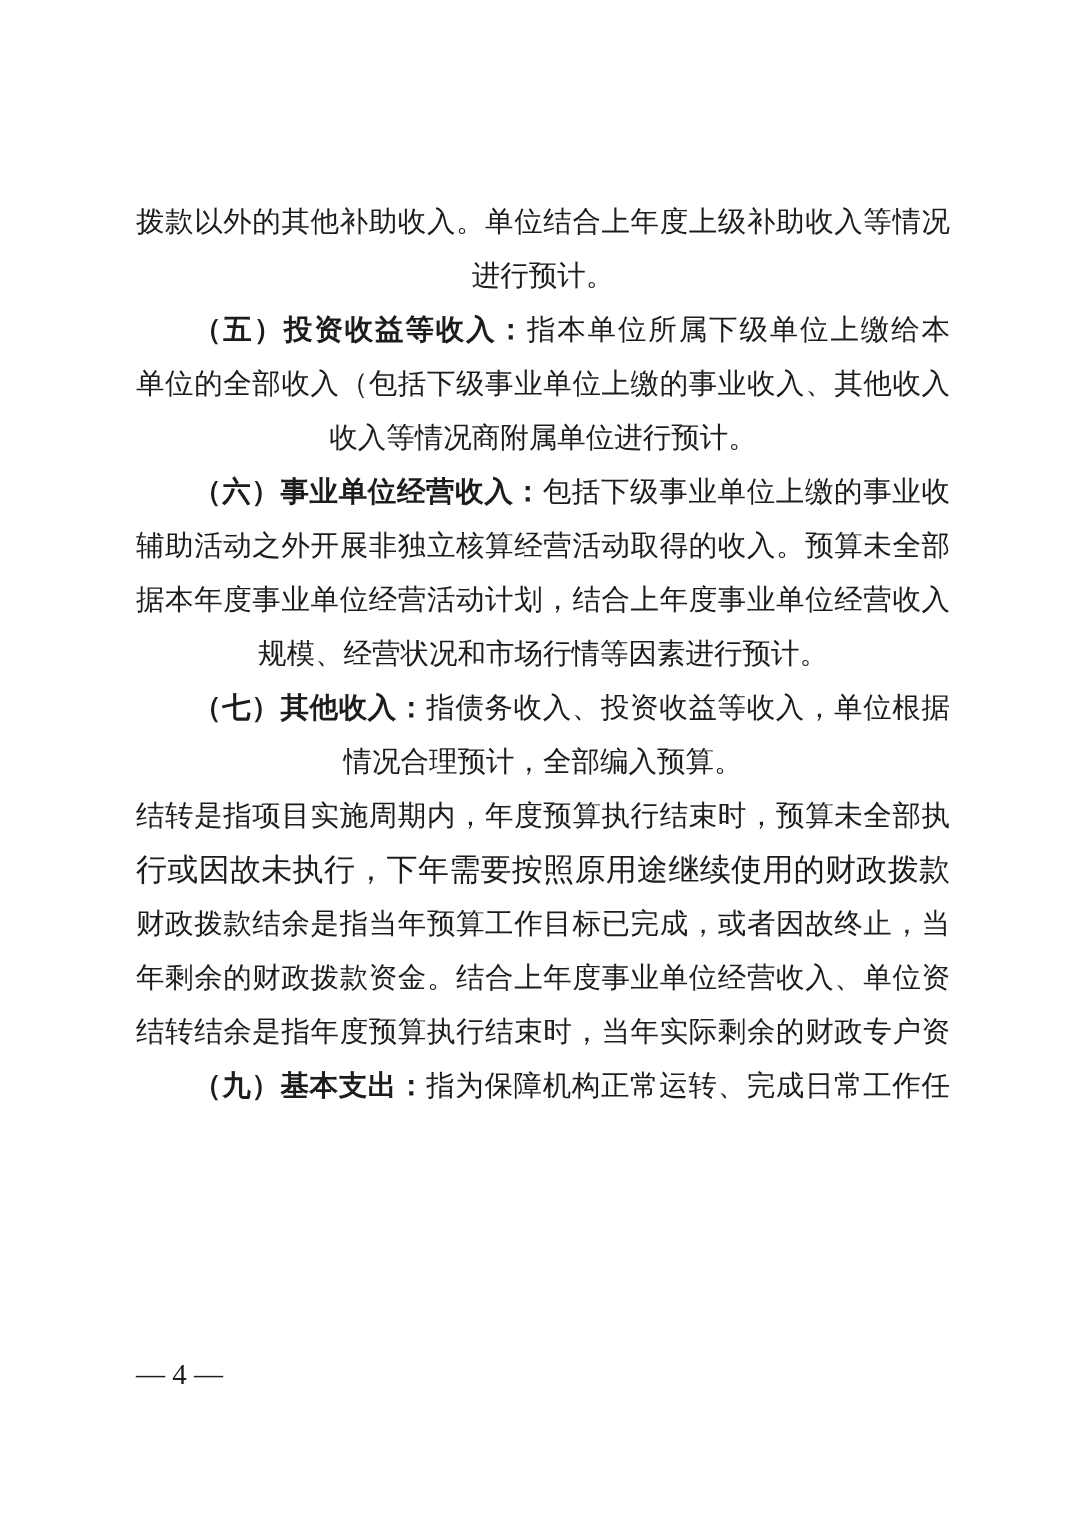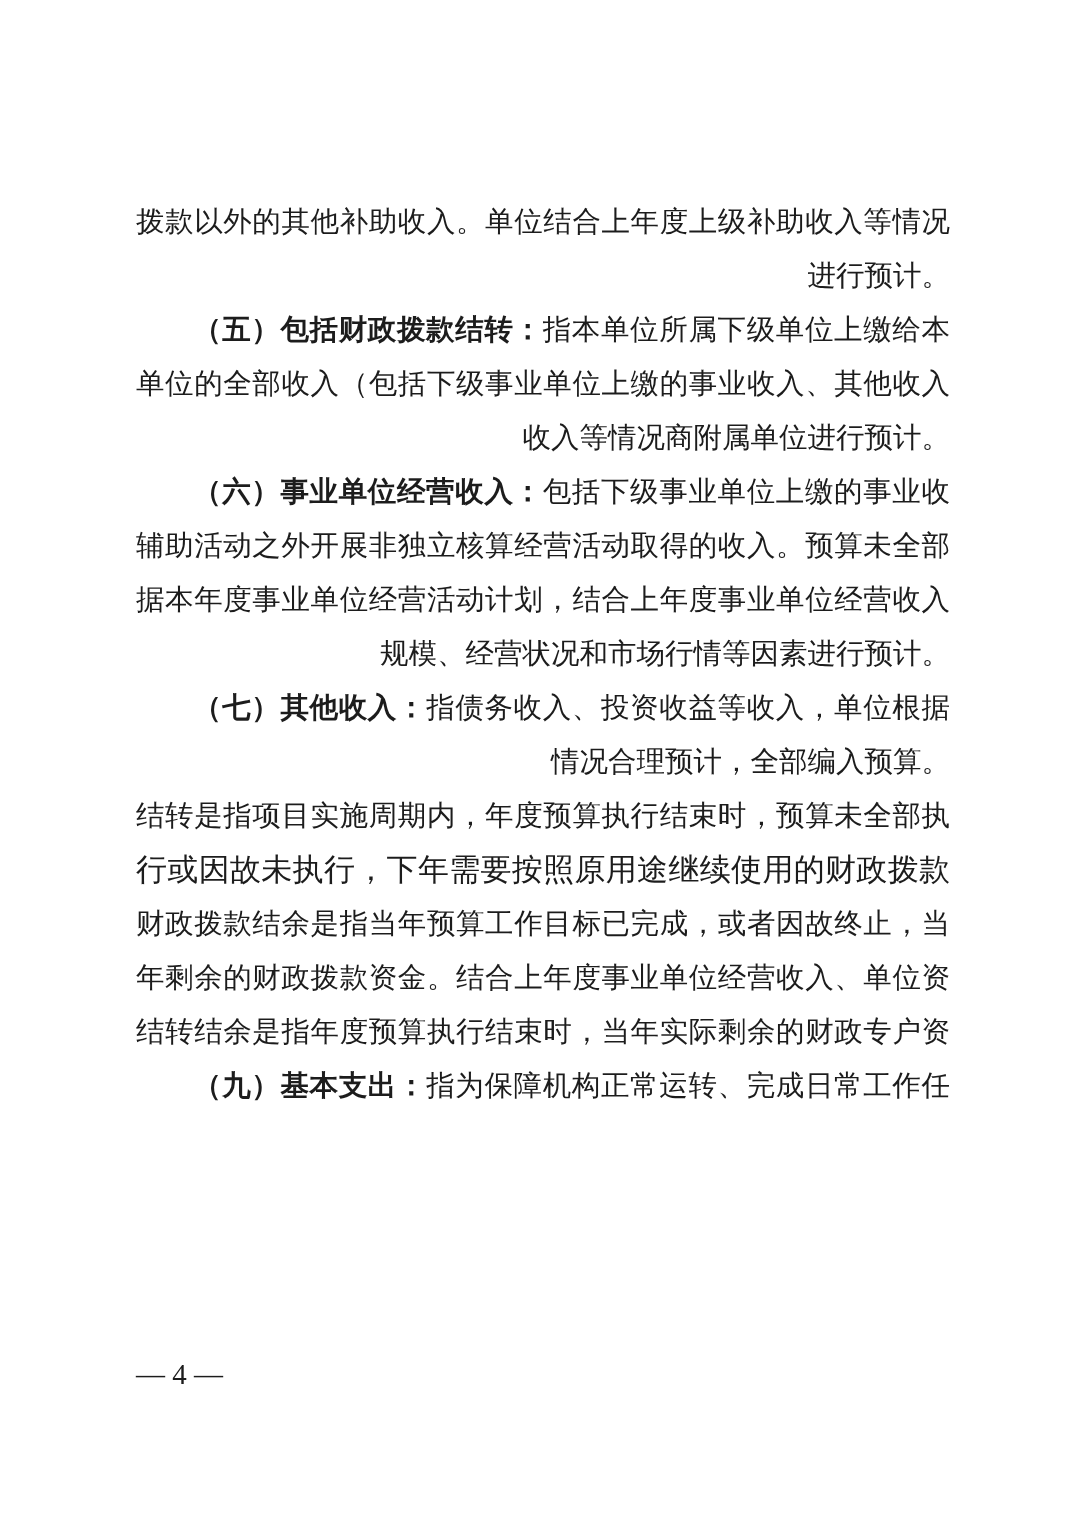--- a/index.html
+++ b/index.html
@@ -32,21 +32,21 @@
     font-size: 28.5px;
     letter-spacing: 0;
     white-space: normal;
     overflow: hidden;
   }
   .ln.fill {
     text-align: justify;
     text-align-last: justify;
   }
   .ln.end {
-    text-align: right;
+    text-align: center;
     text-align-last: auto;
   }
   .ln.indent {
     text-indent: 57px;
   }
   .ln.tight {
     font-size: 31px;
   }
   .head {
     font-weight: 700;
@@ -65,21 +65,21 @@
 <body>
 
 <div class="doc-page">
 
   <div class="text-block">
 
     <div class="ln fill"><span class="head"></span><span>拨款以外的其他补助收入。单位结合上年度上级补助收入等情况</span></div>
 
     <div class="ln end"><span class="head"></span><span>进行预计。</span></div>
 
-    <div class="ln fill indent"><span class="head">（五）包括财政拨款结转：</span><span>指本单位所属下级单位上缴给本</span></div>
+    <div class="ln fill indent"><span class="head">（五）投资收益等收入：</span><span>指本单位所属下级单位上缴给本</span></div>
 
     <div class="ln fill"><span class="head"></span><span>单位的全部收入（包括下级事业单位上缴的事业收入、其他收入</span></div>
 
 
     <div class="ln end"><span class="head"></span><span>收入等情况商附属单位进行预计。</span></div>
 
     <div class="ln fill indent"><span class="head">（六）事业单位经营收入：</span><span>包括下级事业单位上缴的事业收入</span></div>
 
     <div class="ln fill"><span class="head"></span><span>辅助活动之外开展非独立核算经营活动取得的收入。预算未全部执</span></div>
 

